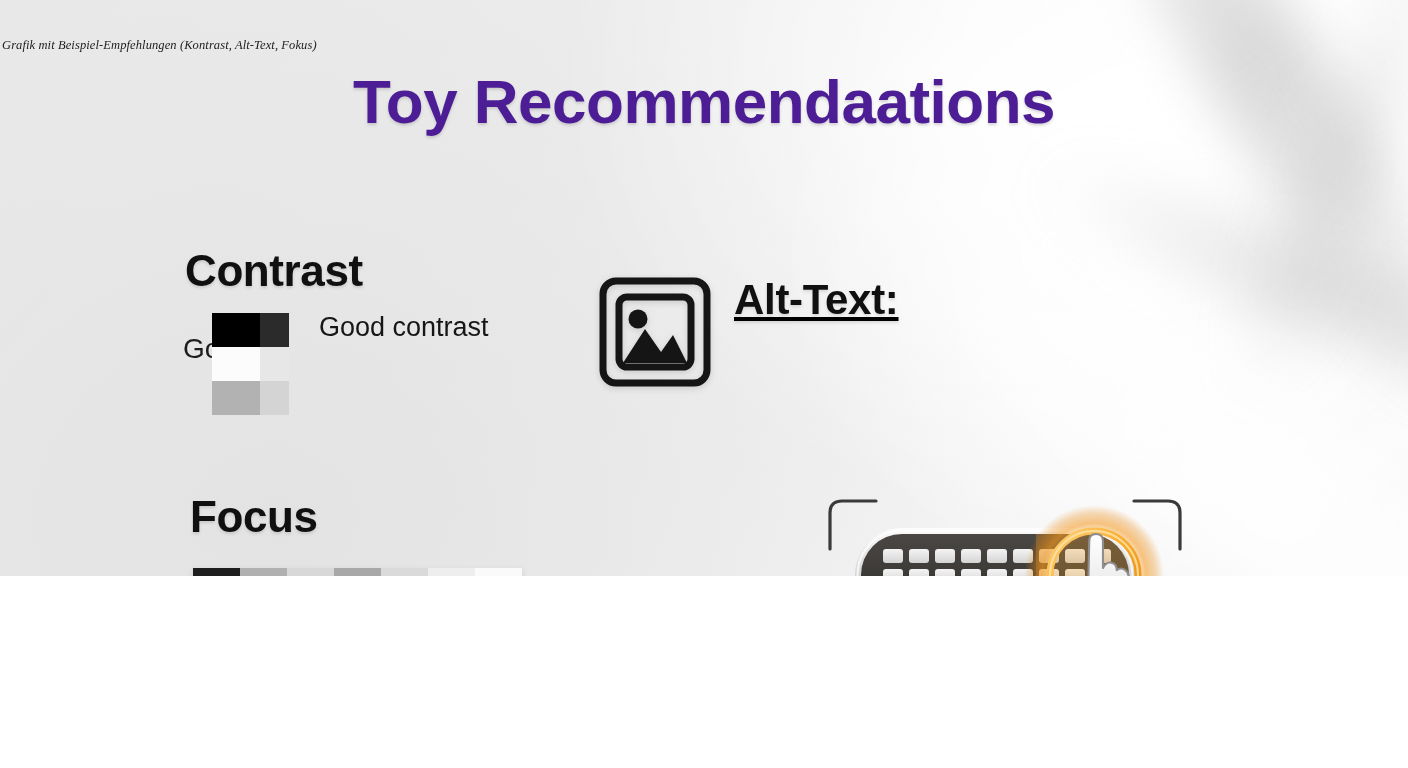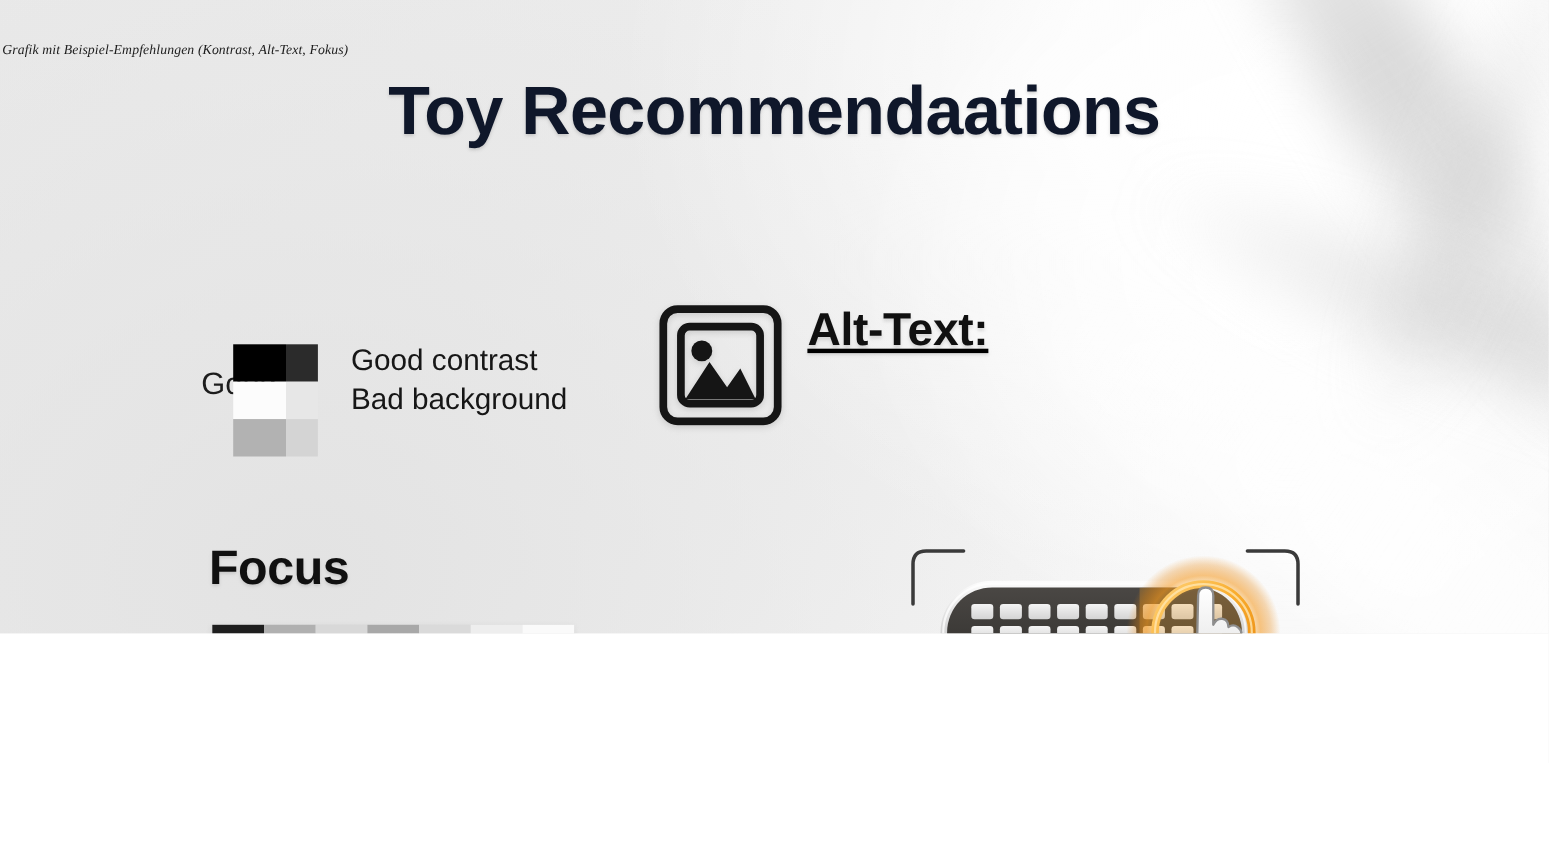--- a/index.html
+++ b/index.html
@@ -79,21 +79,21 @@
 
   
   .title {
     position: absolute;
     left: 0;
     top: 66px;
     width: 1408px;
     text-align: center;
     font-size: 62px;
     font-weight: bold;
-    color: #0f172a;
+    color: #4c1d95;
     letter-spacing: -0.5px;
     text-shadow: 0 2px 3px rgba(120,120,120,0.30);
   }
 
   
   .sec-heading {
     position: absolute;
     font-size: 44px;
     font-weight: bold;
     color: #101010;
@@ -202,41 +202,41 @@
   <div class="bg-glow"></div>
   <div class="streak streak-a"></div>
   <div class="streak streak-b"></div>
   <div class="streak streak-c"></div>
   <div class="streak streak-d"></div>
 
   <div class="caption">Grafik mit Beispiel-Empfehlungen (Kontrast, Alt-Text, Fokus)</div>
 
   <div class="title">Toy Recommendaations</div>
 
+  <div class="sec-heading" id="heading-contrast">Contrast</div>
 
   <div id="contrast-good-label">Good</div>
 
   <div id="contrast-swatches">
     <div class="swatch-row">
       <div class="swatch-cell left" style="background: rgb(0, 0, 0);"></div>
       <div class="swatch-cell right" style="background: rgb(43, 43, 43);"></div>
     </div>
     <div class="swatch-row">
       <div class="swatch-cell left" style="background: rgb(252, 252, 252);"></div>
       <div class="swatch-cell right" style="background: rgb(231, 231, 231);"></div>
     </div>
     <div class="swatch-row">
       <div class="swatch-cell left" style="background: rgb(178, 178, 178);"></div>
       <div class="swatch-cell right" style="background: rgb(212, 212, 212);"></div>
     </div>
   </div>
 
   <div id="contrast-labels">
     <div class="contrast-label">Good contrast</div>
-    <div class="contrast-label">Bad background</div>
   </div>
 
   <div class="sec-heading" id="heading-focus">Focus</div>
 
   <div id="focus-strip">
     <div class="focus-cell" style="background: rgb(30, 30, 30);"></div>
     <div class="focus-cell" style="background: rgb(176, 176, 176);"></div>
     <div class="focus-cell" style="background: rgb(216, 216, 216);"></div>
     <div class="focus-cell" style="background: rgb(168, 168, 168);"></div>
     <div class="focus-cell" style="background: rgb(218, 218, 218);"></div>

